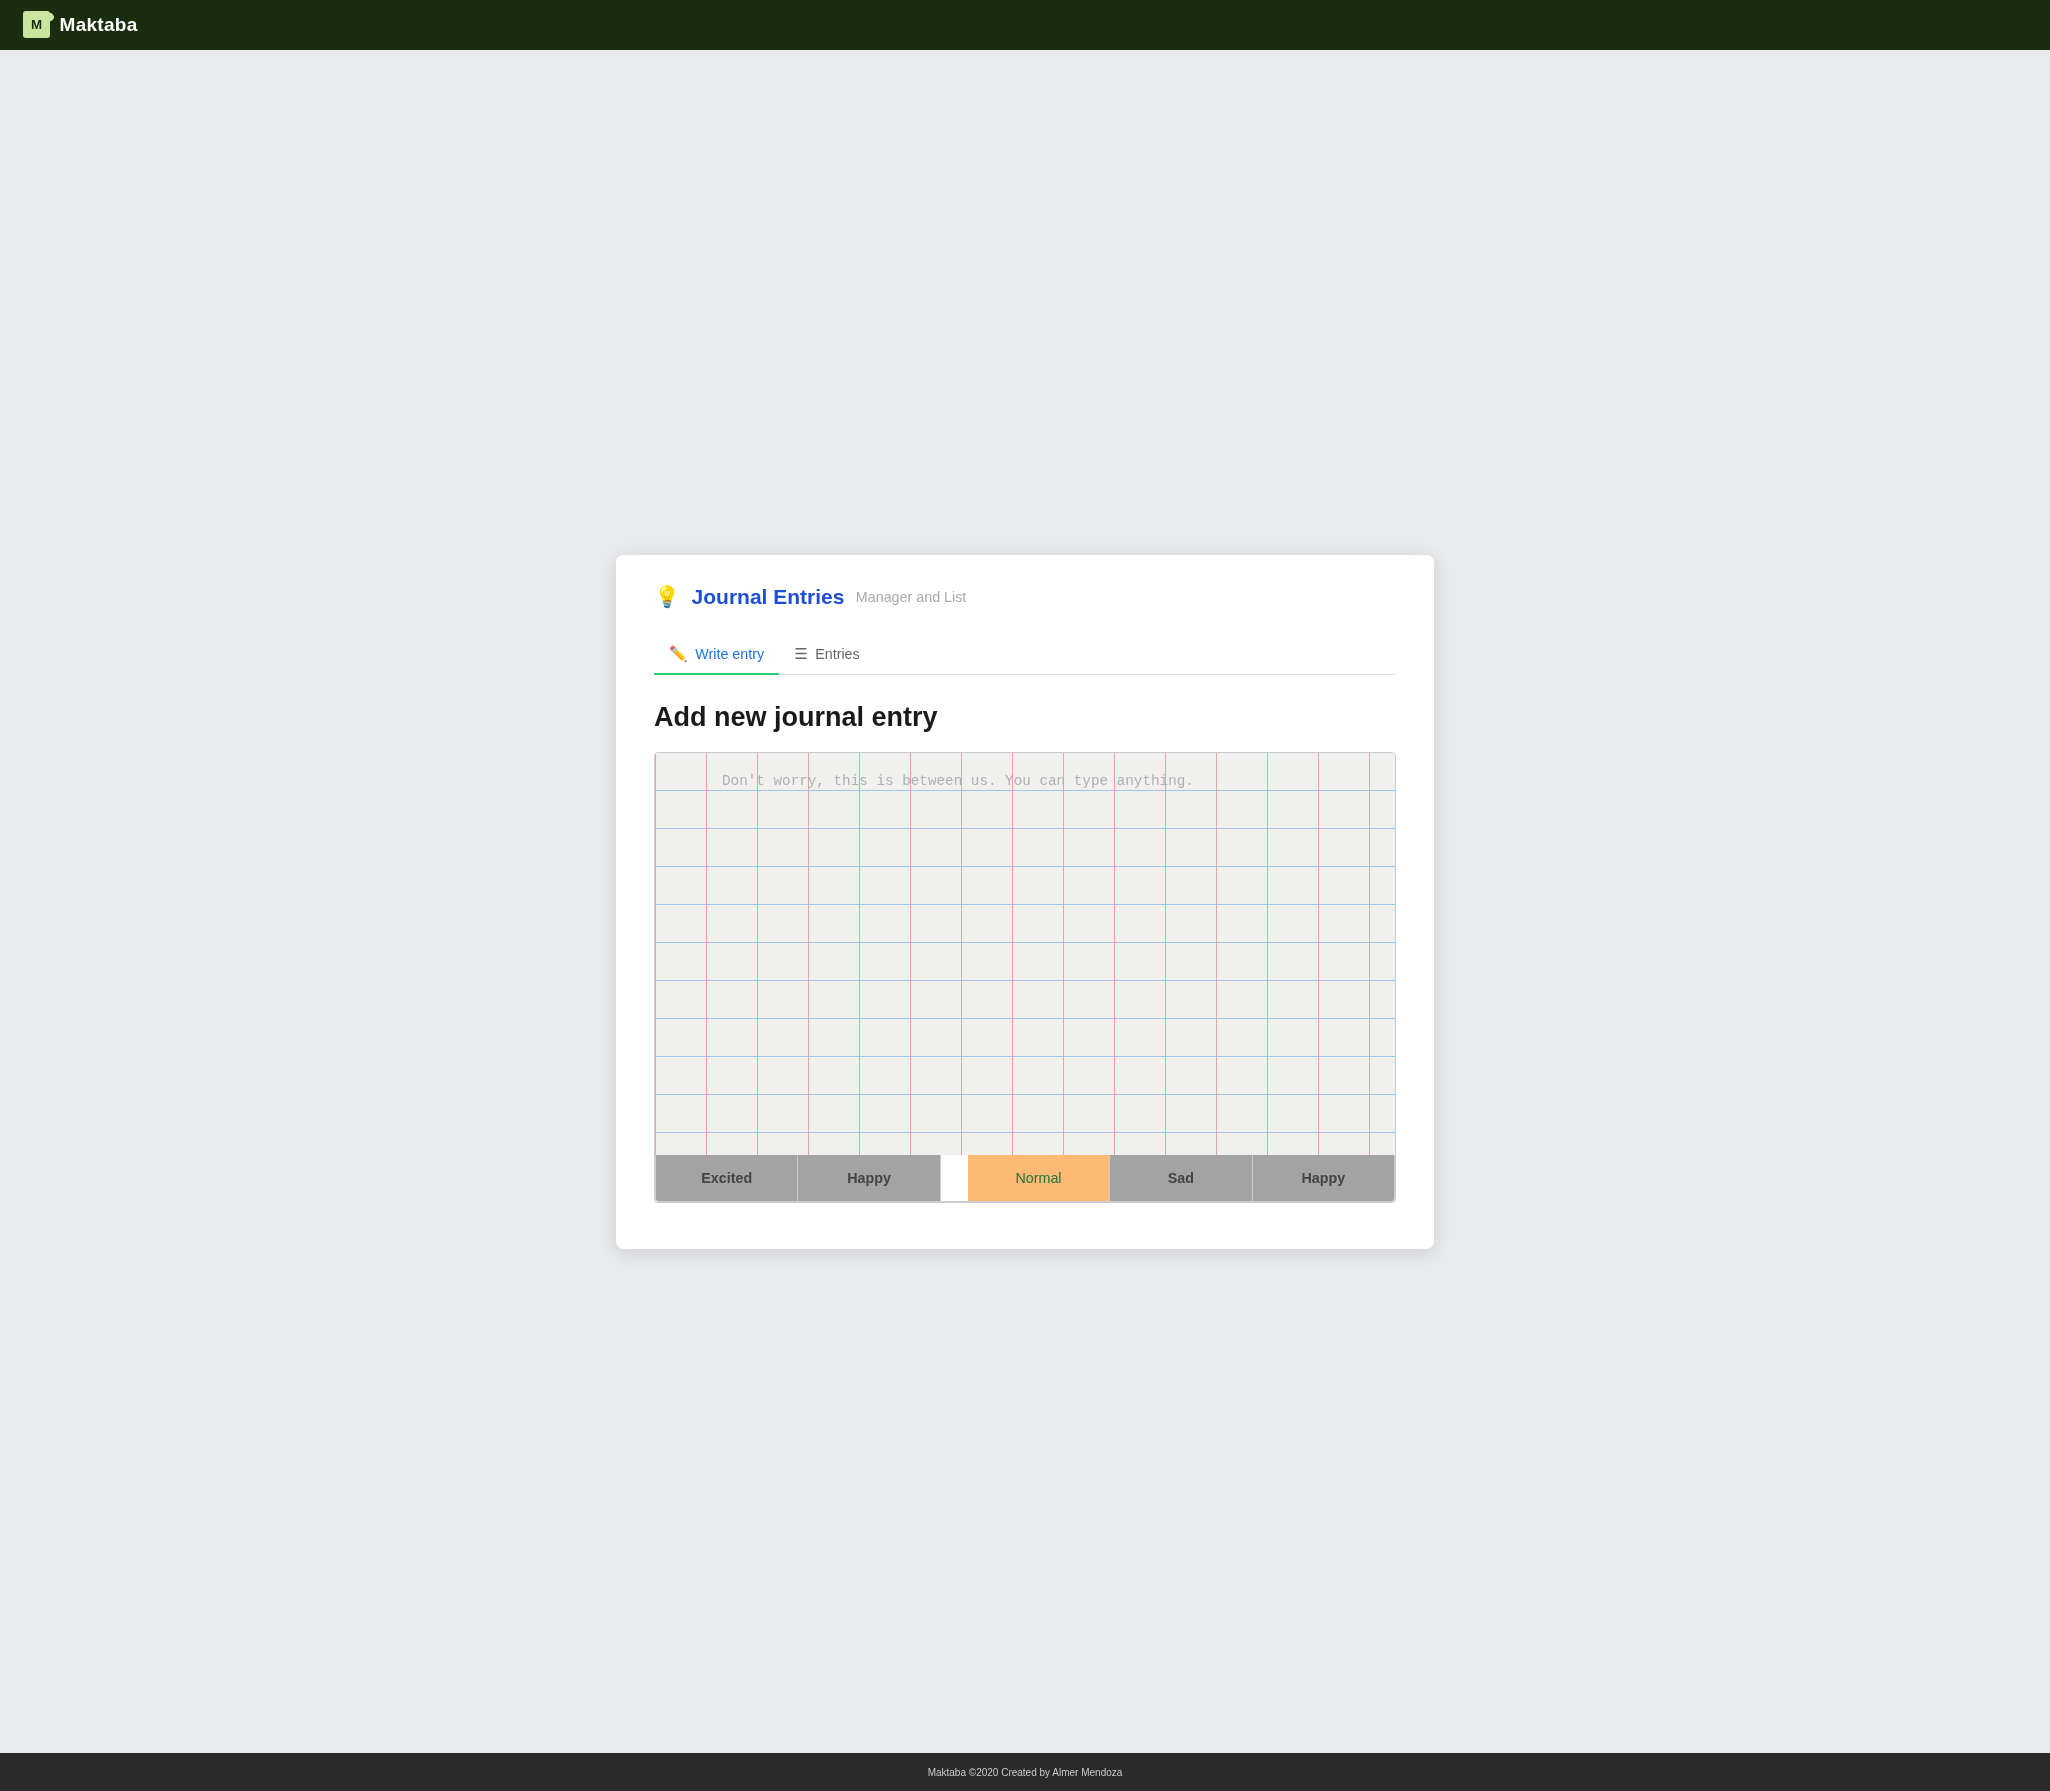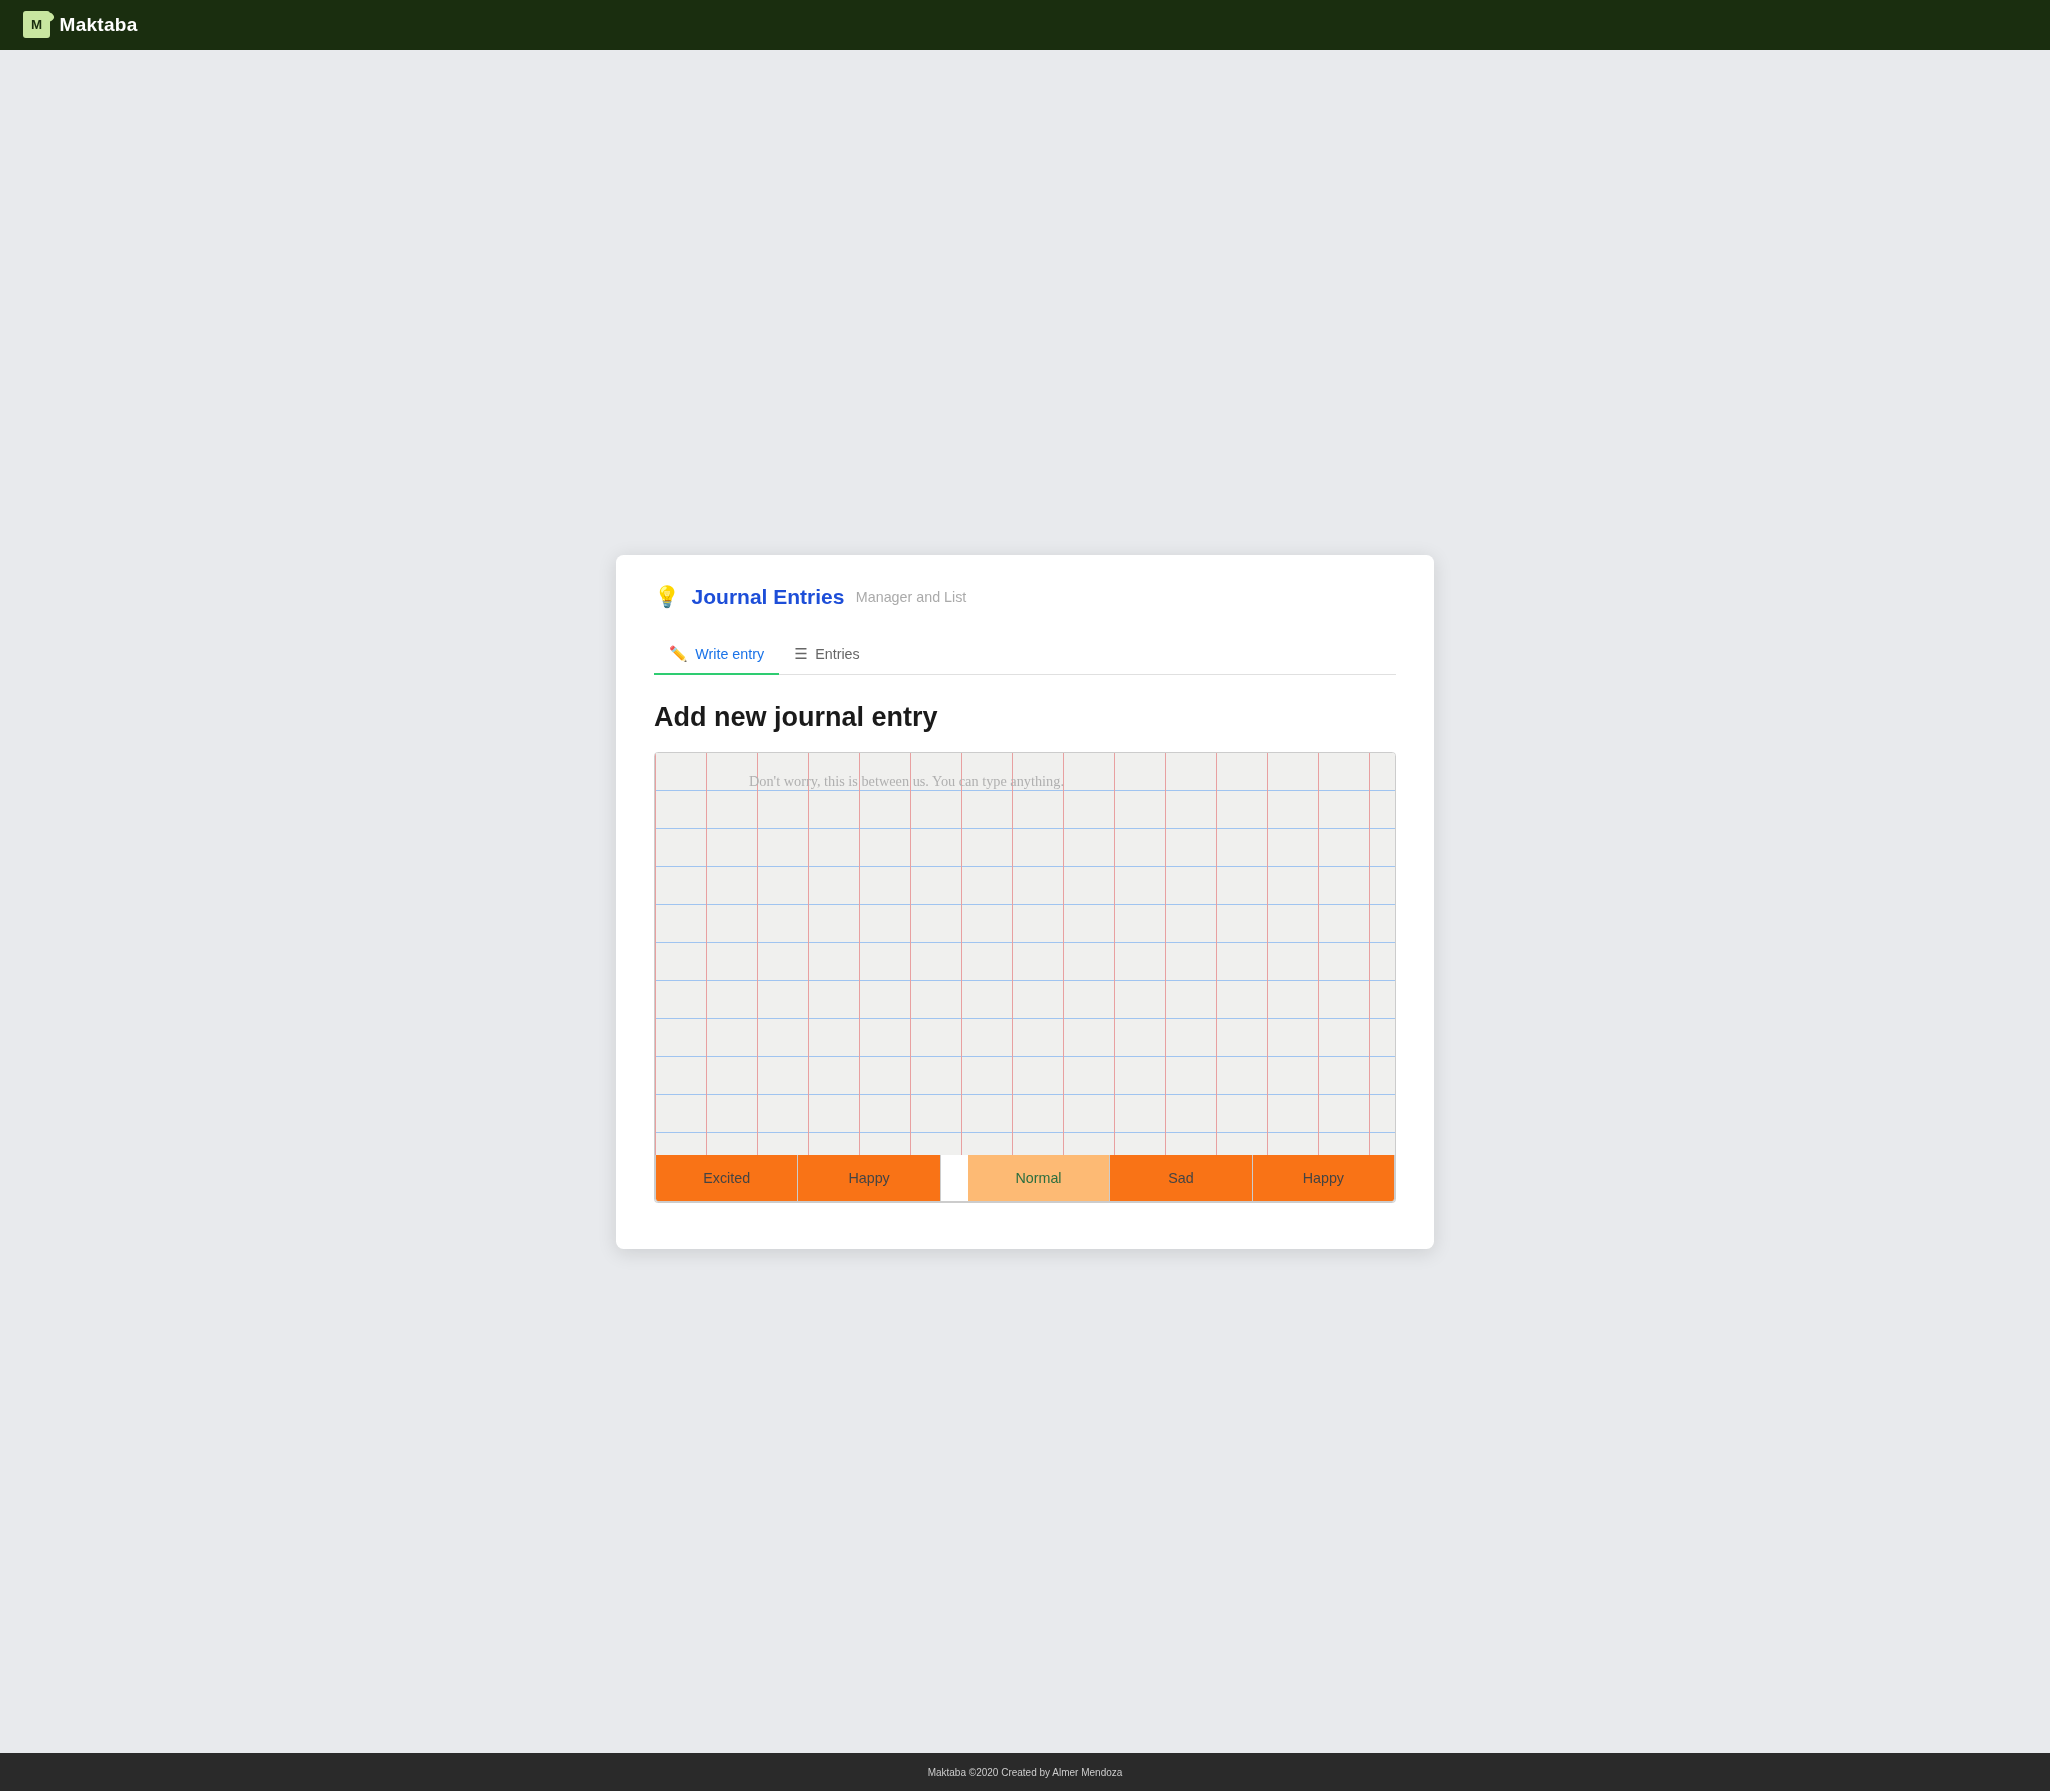--- a/index.html
+++ b/index.html
@@ -166,27 +166,26 @@
     }
 
     .notebook-textarea {
       width: 100%;
       min-height: 399px;
       background: transparent;
       border: none;
       outline: none;
       resize: none;
       padding: 9.5px 15px 9.5px 67px;
-      font-family: Liberation Serif, serif;
+      font-family: Liberation Mono, monospace;
       font-size: 14.3px;
       color: #333;
       line-height: 38px;
       position: relative;
       z-index: 1;
-      margin-left: 27px;
     }
 
     .notebook-textarea::placeholder {
       color: #b0b0b0;
       font-style: normal;
     }
 
     
     .mood-selector {
       display: flex;
@@ -195,23 +194,23 @@
       border-radius: 0 0 3.8px 3.8px;
       overflow: hidden;
     }
 
     .mood-option {
       flex: 1;
       padding: 15px 7.6px;
       text-align: center;
       cursor: pointer;
       font-size: 14.3px;
-      font-weight: 400;
+      font-weight: 700;
       color: #444;
-      background-color: #f97316;
+      background-color: #a3a3a3;
       border-right: 1px solid #ccc;
       transition: background-color 0.15s;
     }
 
     .mood-option:last-child {
       border-right: none;
     }
 
     .mood-option.selected {
       background-color: #fdba74;

